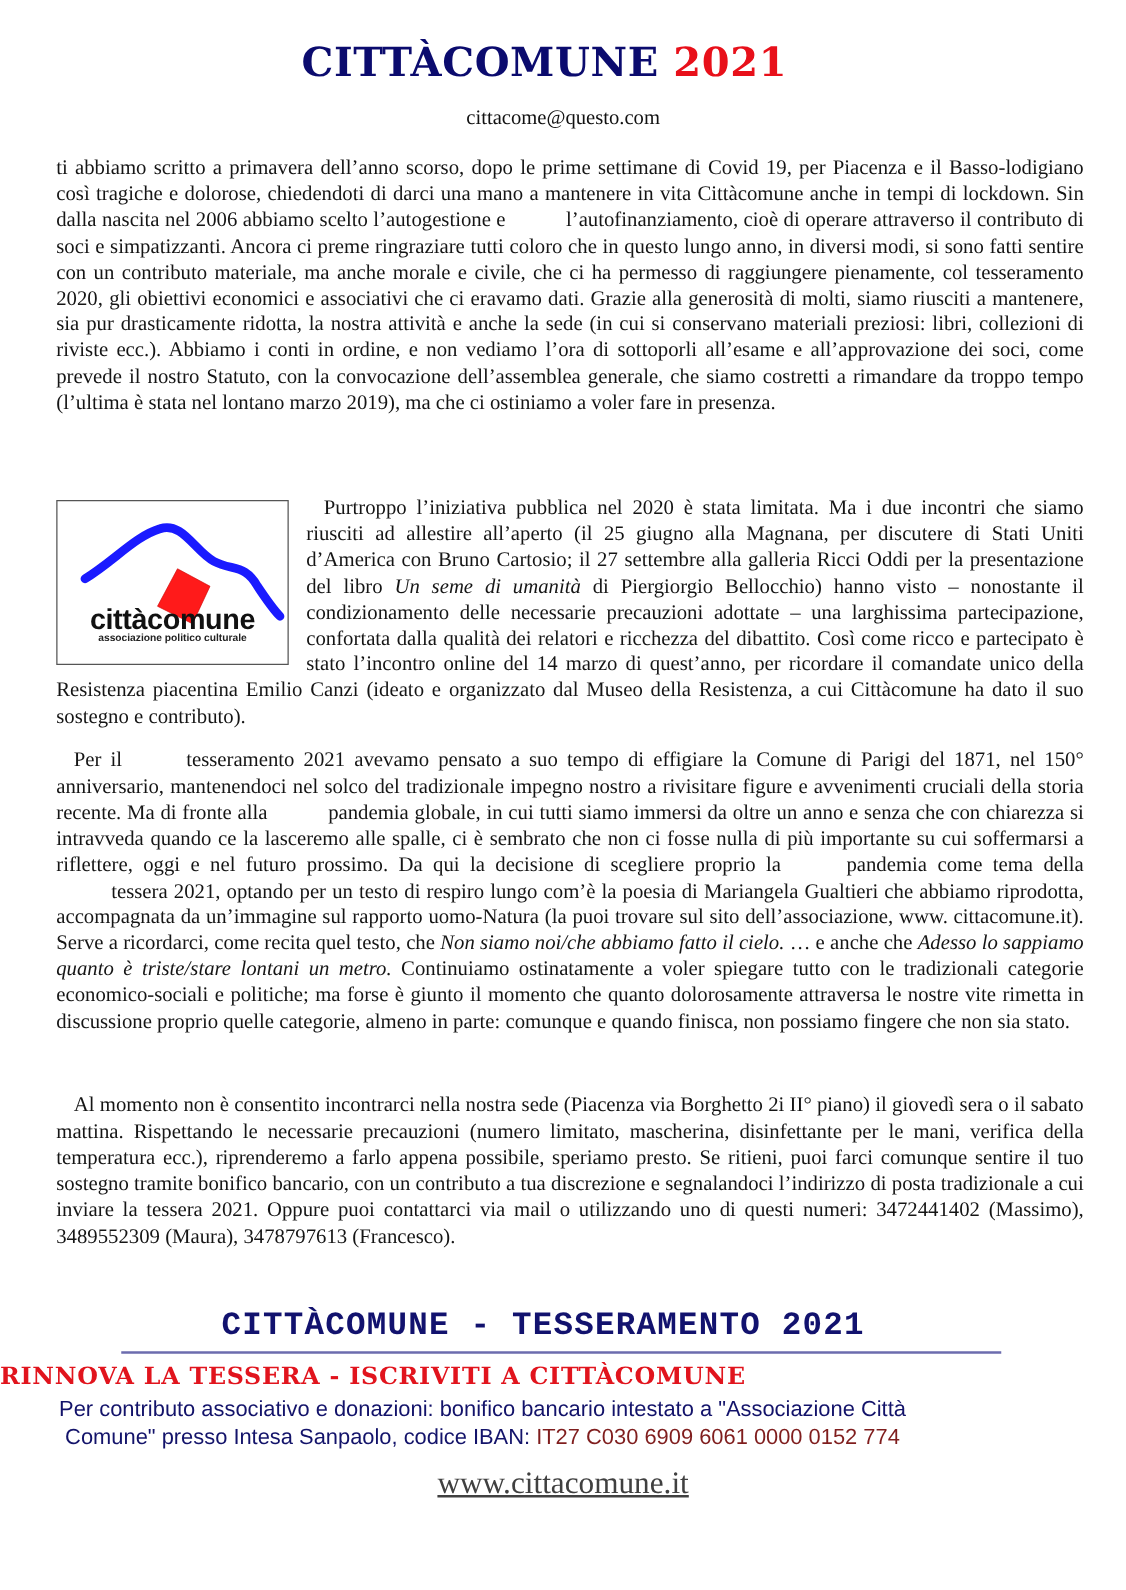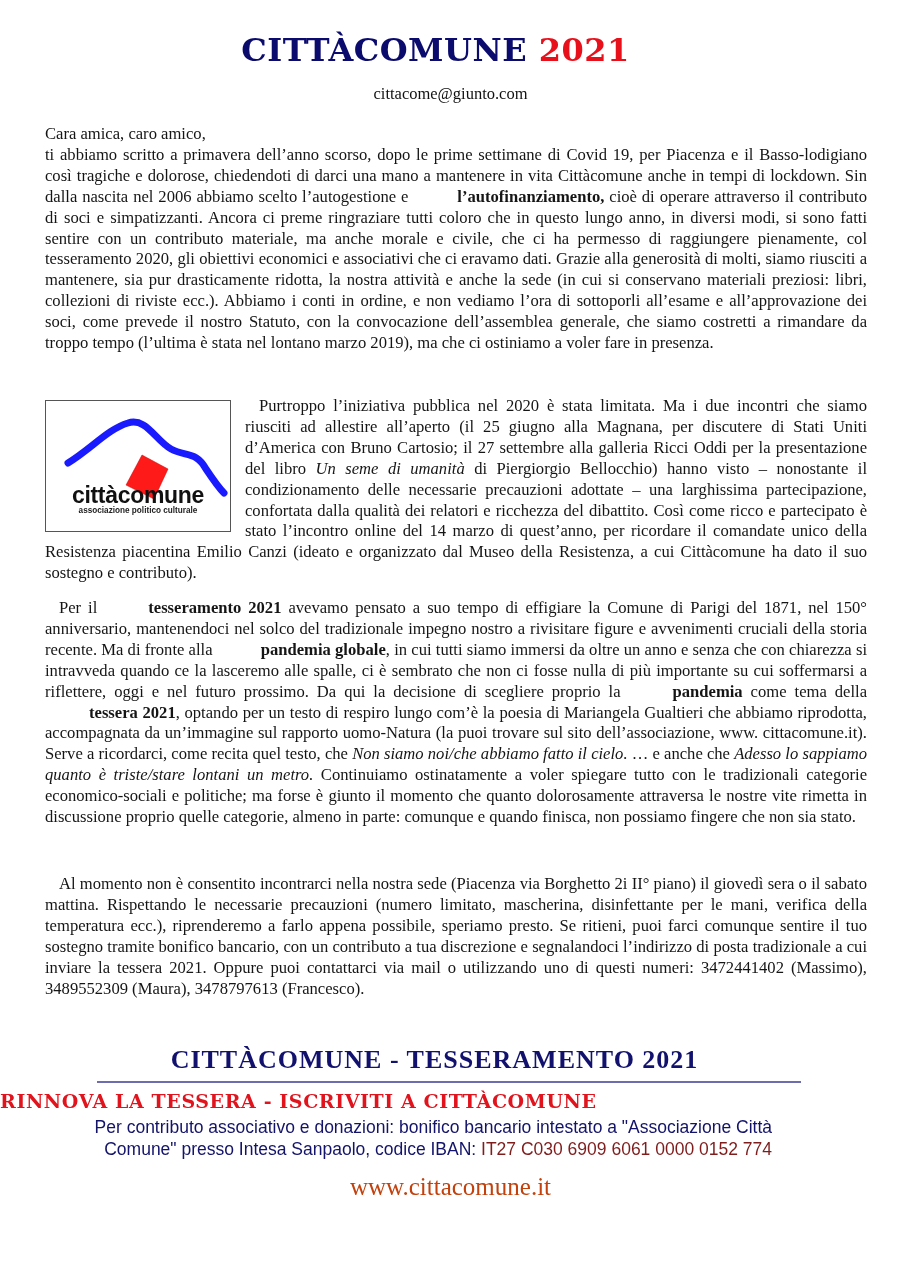--- a/index.html
+++ b/index.html
@@ -19,71 +19,70 @@
     position: absolute; left: 45px; width: 822px;
     font-family: "Liberation Serif", serif; font-size: 16.6px; line-height: 20.9px;
     color: #151515; text-align: justify;
   }
   .body-text p { margin: 0; }
   .p1 { top: 124px; }
   .p2 { top: 396px; }
   .p3 { top: 598px; }
   .p4 { top: 874px; }
   .indent { text-indent: 14px; }
-  b { font-weight: bold; padding-left: 44px; }
+  b { font-weight: normal; padding-left: 44px; }
   i { font-style: italic; }
   .logo {
     float: left; width: 186px; height: 132px; margin: 4px 14px 4px 0;
     border: 1px solid #555; position: relative; box-sizing: border-box; background: #fff;
   }
   .logo svg { position: absolute; left: 0; top: 0; }
   .logo .brand {
     position: absolute; left: 0; width: 184px; top: 84px; text-align: center;
     font-family: "Liberation Sans", sans-serif; font-weight: bold; font-size: 23px; color: #111;
     letter-spacing: -0.3px;
   }
   .logo .sub {
     position: absolute; left: 0; width: 184px; top: 100px; text-align: center;
     font-family: "Liberation Sans", sans-serif; font-weight: bold; font-size: 8.2px; color: #222;
   }
   .footer-title {
     position: absolute; left: 0; width: 869px; top: 1044px; text-align: center;
-    font-family: Liberation Serif, serif; font-weight: 900; font-size: 26px; color: #12126e;
+    font-family: Liberation Mono, monospace; font-weight: 900; font-size: 26px; color: #12126e;
     letter-spacing: 1px; line-height: 32px;
   }
   .footer-rule {
     position: absolute; left: 97px; width: 704px; top: 1081px; height: 2px; background: #6c6cae;
   }
   .footer-sub {
     position: absolute; left: 0; width: 901px; top: 1088px; 
     font-family: "DejaVu Serif", serif; font-weight: 900; font-size: 19px; color: #e1141d;
     letter-spacing: 0.6px; line-height: 26px;
   }
   .footer-info {
-    position: absolute; left: 0; width: 772px; top: 1116px; text-align: right;
+    position: absolute; left: 0; width: 772px; top: 1116px; text-align: center;
     font-family: "Liberation Sans", sans-serif; font-size: 17.5px; color: #13136a; line-height: 22px;
   }
   .footer-info .iban { color: #7f1d1d; font-weight: normal; }
   .footer-link {
     position: absolute; left: 0; width: 901px; top: 1173px; text-align: center;
-    font-family: "Liberation Serif", serif; font-size: 25px; color: #c2410c; 
+    font-family: "Liberation Serif", serif; font-size: 25px; color: #404040; text-decoration: underline;
   }
 </style>
 </head>
 <body>
 
 <div class="title">
   <span class="navy">CITTÀCOMUNE</span>
   <span class="red">2021</span>
 </div>
 
-<div class="email">cittacome@giunto.com</div>
+<div class="email">cittacome@questo.com</div>
 
 <div class="body-text p1">
-  <p>Cara amica, caro amico,</p>
   <p><span>ti abbiamo scritto a primavera dell’anno scorso, dopo le prime settimane di Covid 19, per Piacenza e il Basso-lodigiano così tragiche e dolorose, chiedendoti di darci una mano a mantenere in vita Cittàcomune anche in tempi di lockdown. Sin dalla nascita nel 2006 abbiamo scelto l’autogestione e </span><b>l’autofinanziamento,</b><span> cioè di operare attraverso il contributo di soci e simpatizzanti. Ancora ci preme ringraziare tutti coloro che in questo lungo anno, in diversi modi, si sono fatti sentire con un contributo materiale, ma anche morale e civile, che ci ha permesso di raggiungere pienamente, col tesseramento 2020, gli obiettivi economici e associativi che ci eravamo dati. Grazie alla generosità di molti, siamo riusciti a mantenere, sia pur drasticamente ridotta, la nostra attività e anche la sede (in cui si conservano materiali preziosi: libri, collezioni di riviste ecc.). Abbiamo i conti in ordine, e non vediamo l’ora di sottoporli all’esame e all’approvazione dei soci, come prevede il nostro Statuto, con la convocazione dell’assemblea generale, che siamo costretti a rimandare da troppo tempo (l’ultima è stata nel lontano marzo 2019), ma che ci ostiniamo a voler fare in presenza.</span></p>
 </div>
 
 <div class="body-text p2">
   <div class="logo">
     <svg width="186" height="132" viewBox="0 0 186 132">
       <path d="M22 62 C 45 48, 62 28, 82 22 C 100 16, 110 40, 125 48 C 140 56, 150 50, 160 68 C 168 80, 172 86, 178 92" fill="none" stroke="#1a1aff" stroke-width="7" stroke-linecap="round"></path>
       <polygon points="96,54 122,68 108,98 80,84" fill="#ff1a1a" stroke="#c00" stroke-width="0.5"></polygon>
     </svg>
     <div class="brand">cittàcomune</div>

